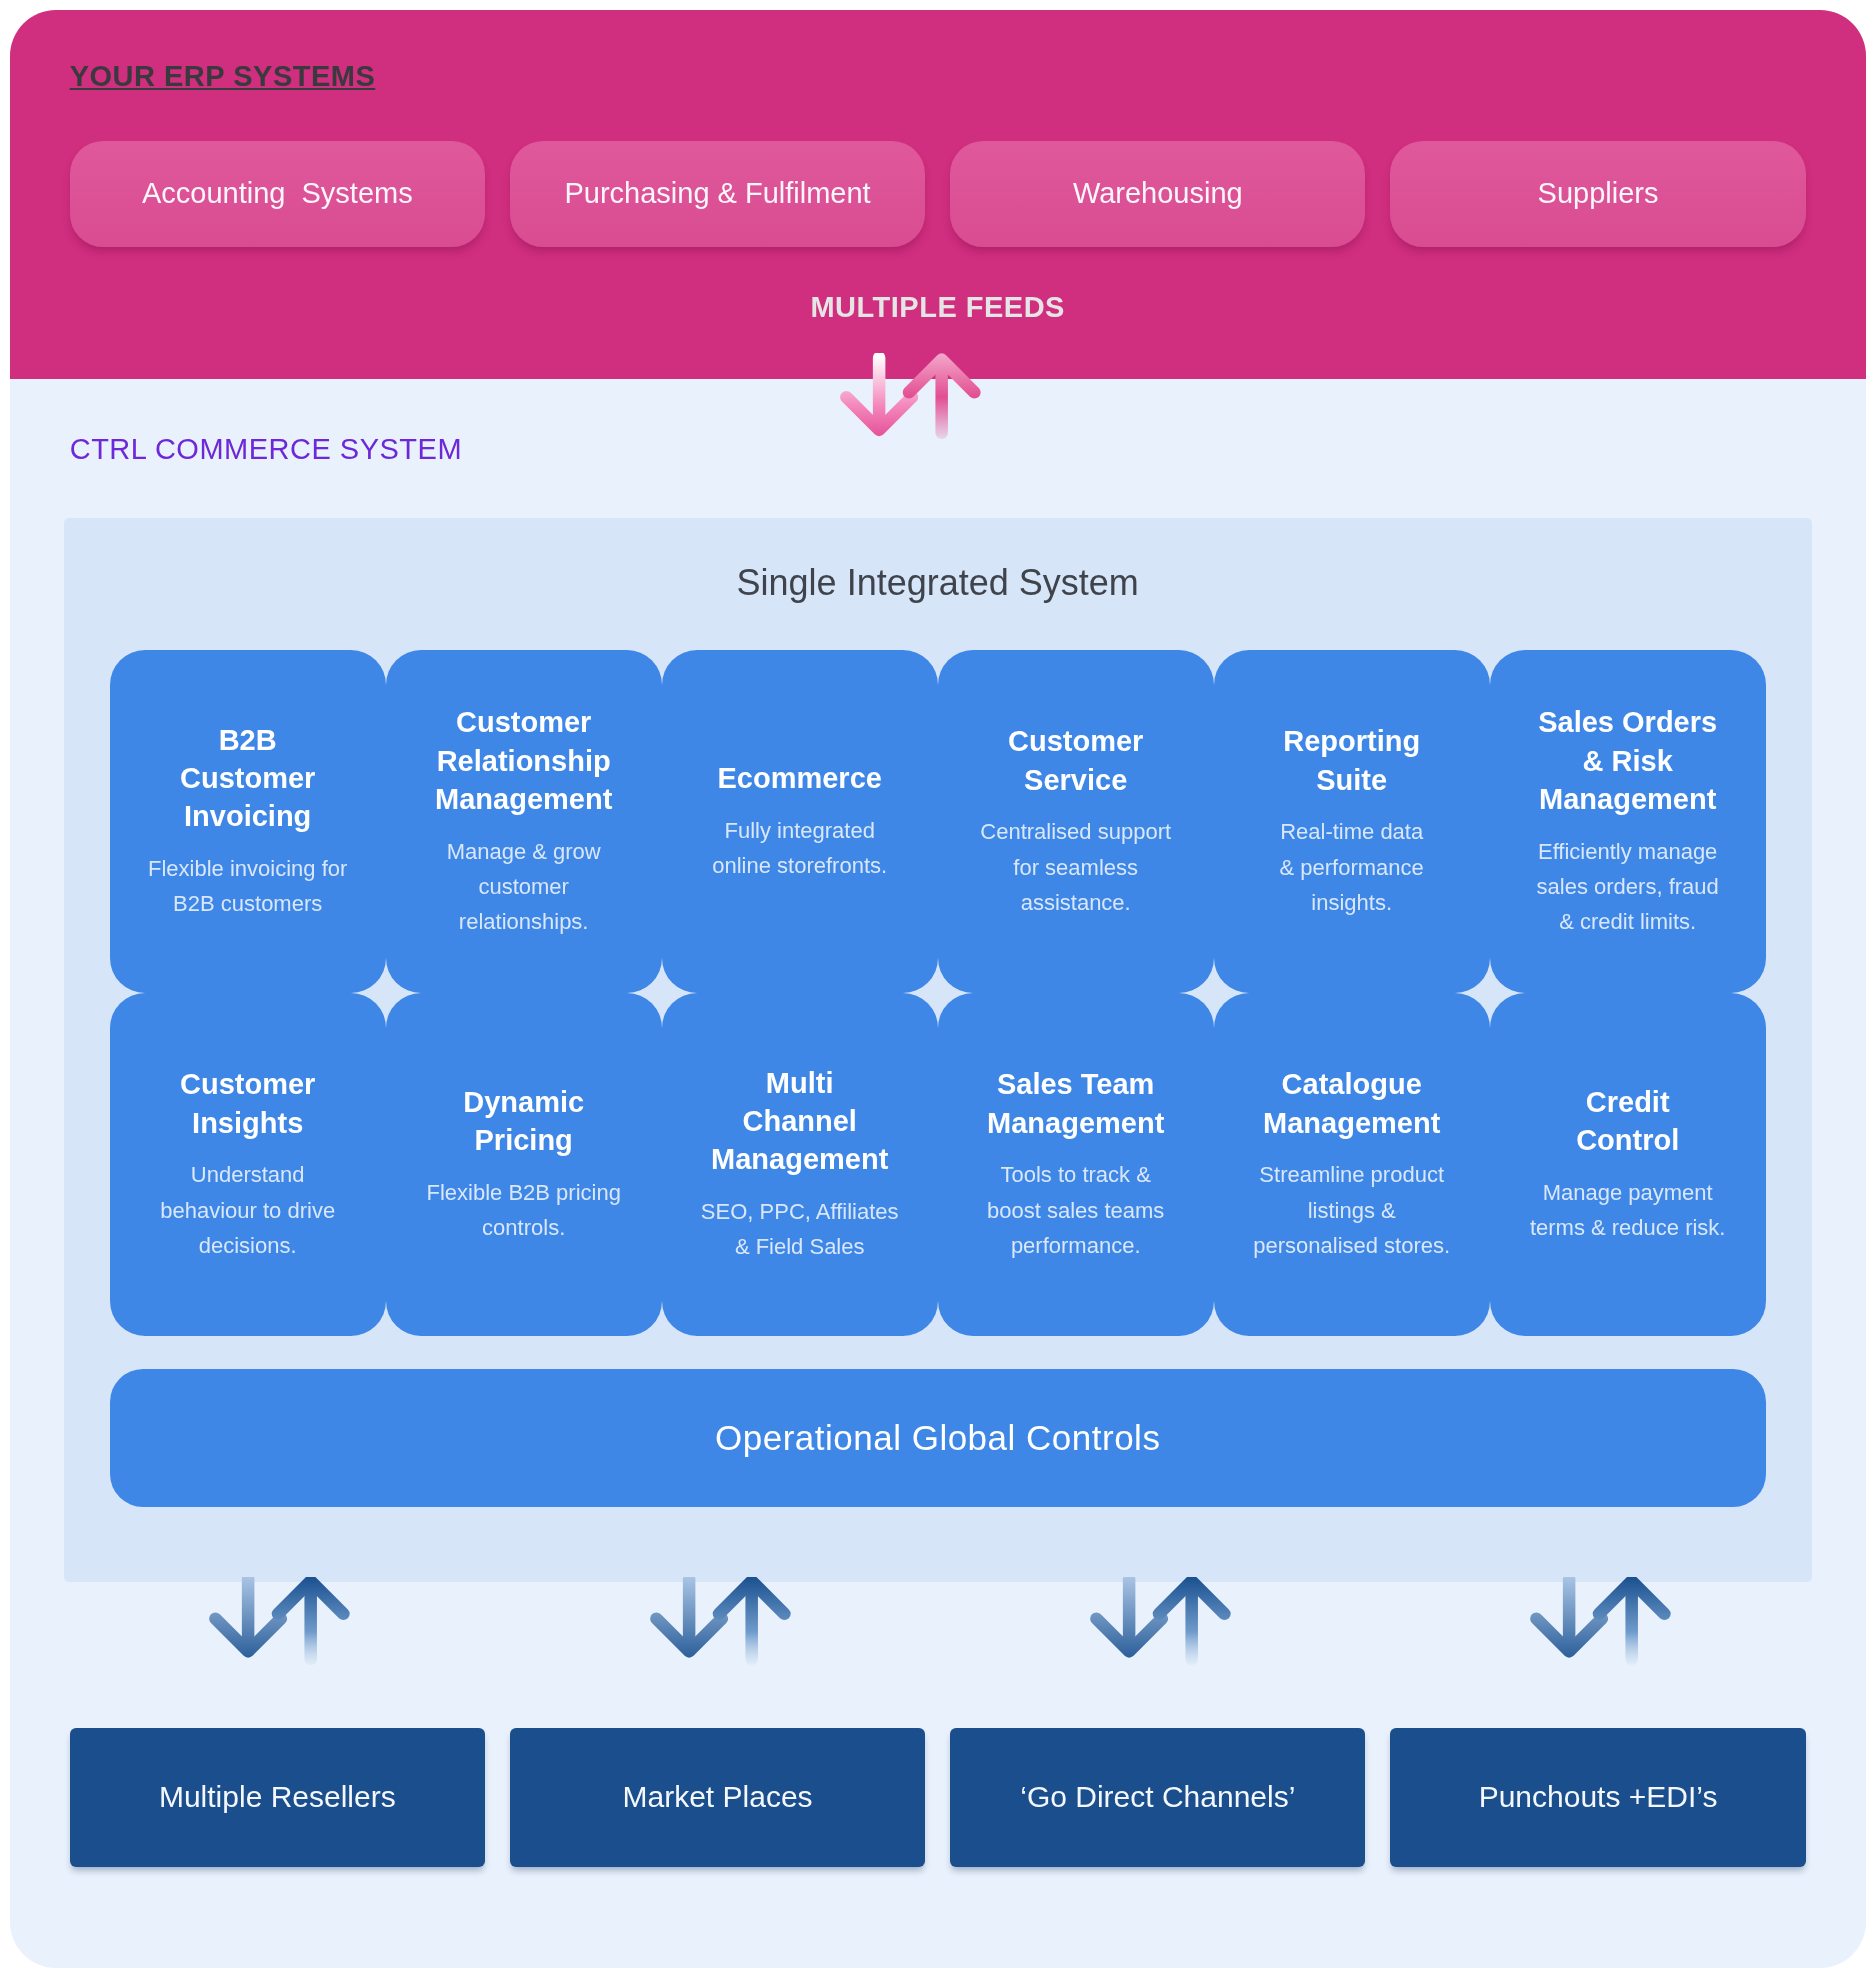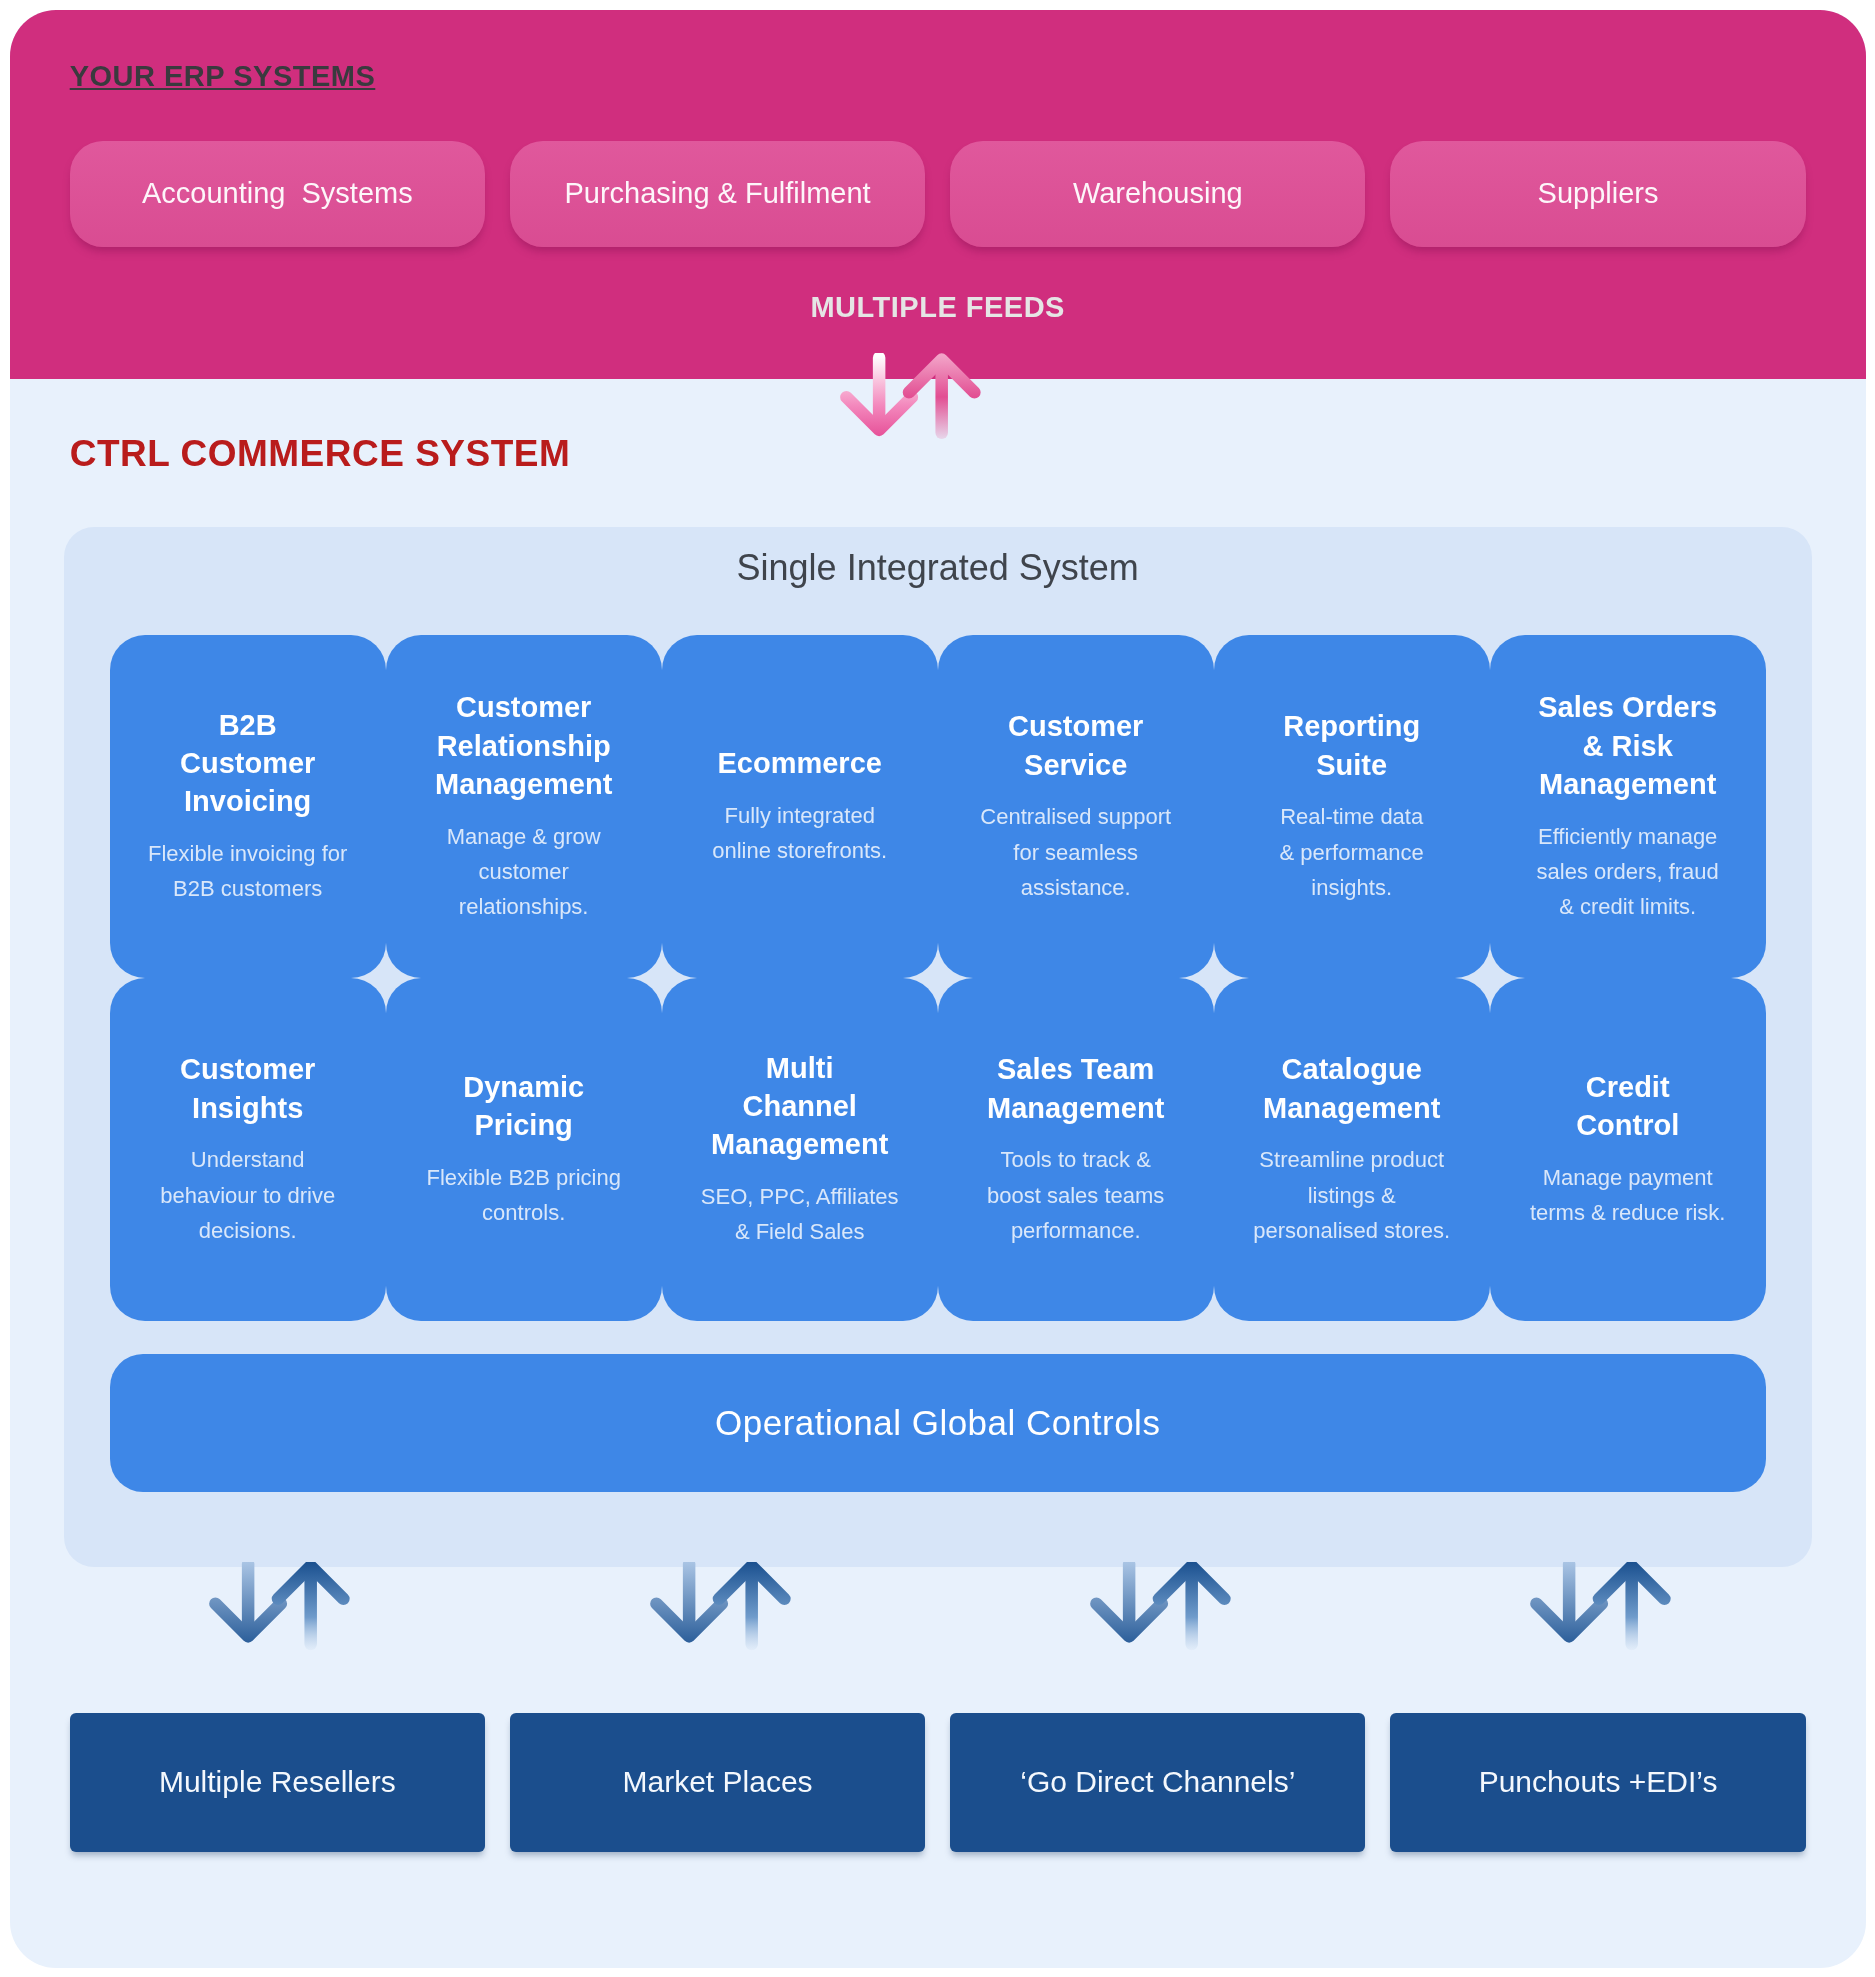--- a/index.html
+++ b/index.html
@@ -41,27 +41,27 @@
     text-align:center; font-size:29px; font-weight:700;
     letter-spacing:0.5px; color:#e5e5e5; margin-top:44px;
   }
   .feed-arrows {
     position:absolute; left:821px; top:343px;
     width:154px; height:97px; z-index:5;
   }
 
   
   .ctrl-label {
-    font-size:37px; font-weight:700; letter-spacing:0.5px;
-    color:#b91c1c; margin:54px 0 0 60px;
+    font-size:29px; font-weight:400; letter-spacing:0.5px;
+    color:#6d28d9; margin:54px 0 0 60px;
   }
   .panel {
     width:1748px; margin:52px auto 0;
-    background:#D7E5F8; border-radius:30px;
-    padding:20px 46px 75px;
+    background:#D7E5F8; border-radius:5px;
+    padding:44px 46px 75px;
   }
   .panel-title {
     text-align:center; font-size:36px; font-weight:400;
     color:#3F444C; margin:0 0 46px;
   }
   .module-grid {
     display:grid;
     grid-template-columns:repeat(6,1fr);
     grid-auto-rows:343px;
   }

